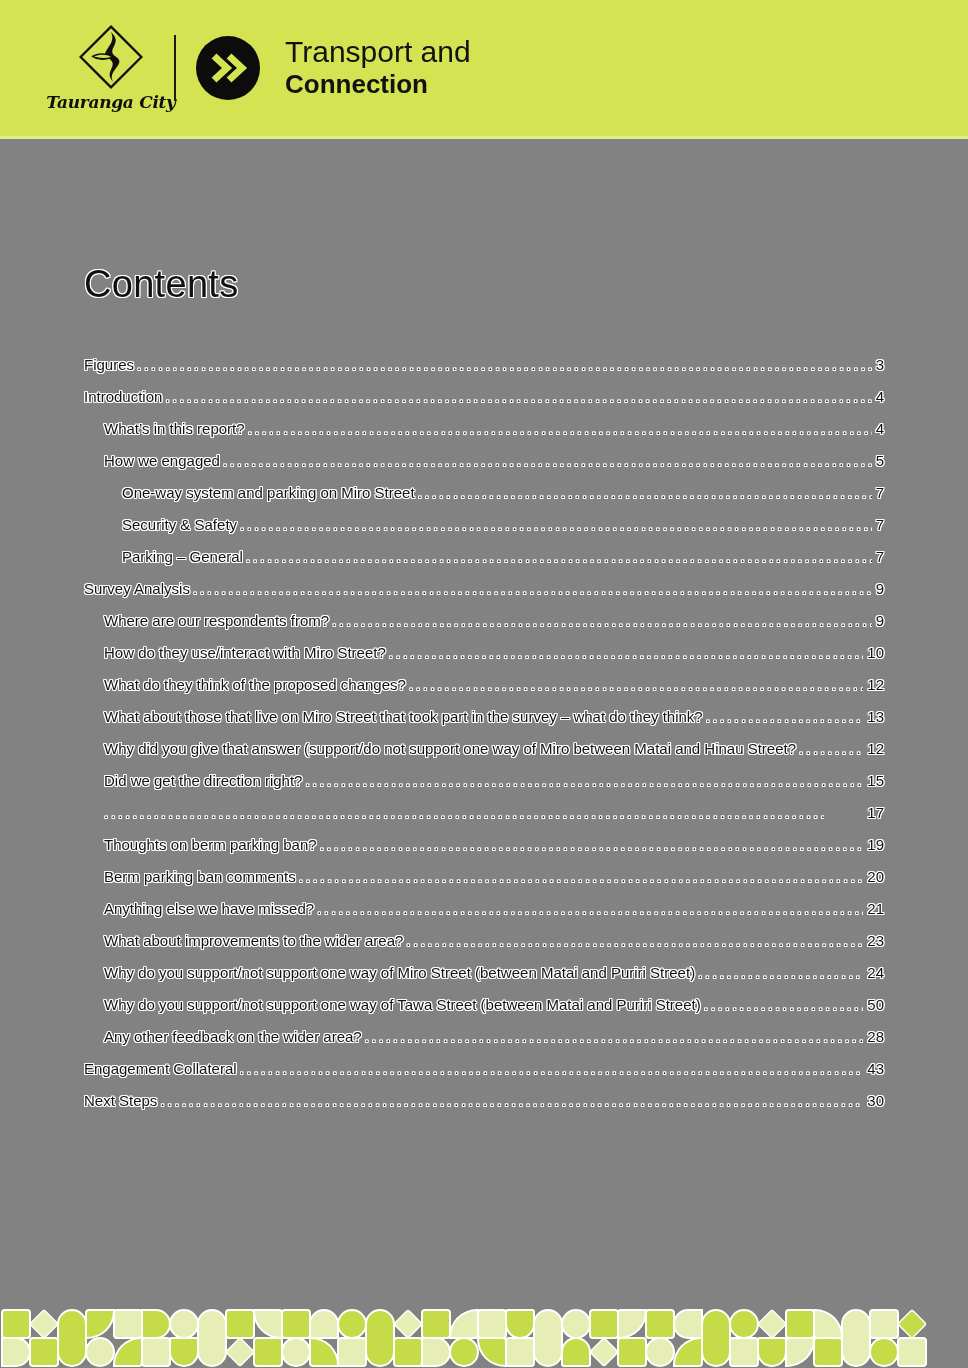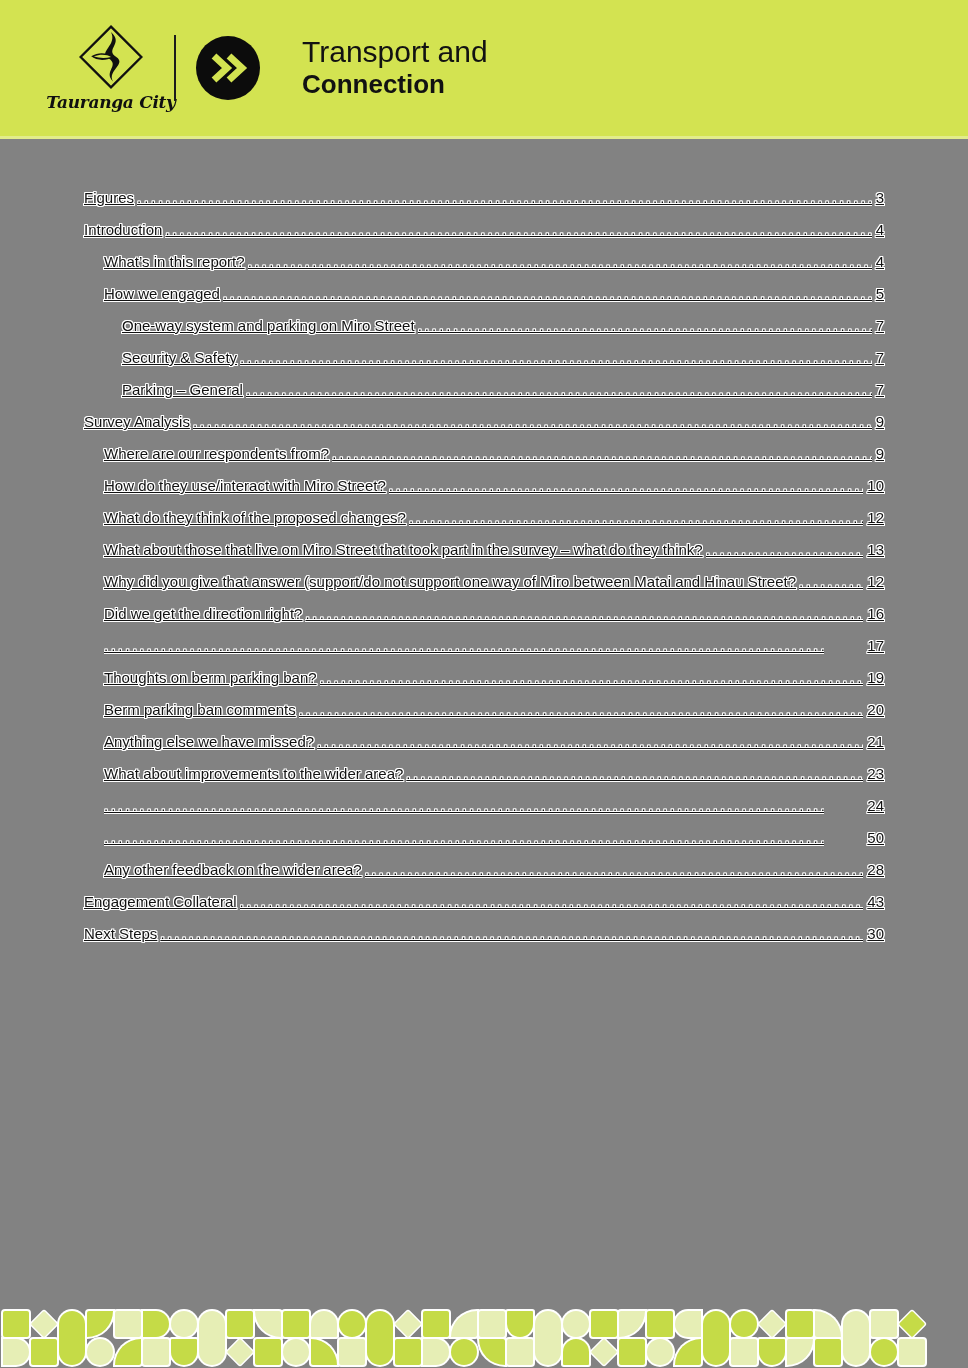--- a/index.html
+++ b/index.html
@@ -18,39 +18,39 @@
   .logo-wordmark{
     font-family:"DejaVu Serif","Liberation Serif",serif;
     font-style:italic;font-weight:700;font-size:17px;color:#101010;
     margin-top:2px;white-space:nowrap;letter-spacing:-0.3px;
   }
   .header-divider{width:2px;height:66px;background:#1c1c1c;margin-left:6px;}
   .chevron-circle{
     width:64px;height:64px;border-radius:50%;background:#0c0c0c;
     margin-left:20px;display:flex;align-items:center;justify-content:center;
   }
-  .program-title{margin-left:42px;color:#121212;}
+  .program-title{margin-left:25px;color:#121212;}
   .program-title .line1{font-size:30px;font-weight:400;line-height:33px;}
   .program-title .line2{font-size:26px;font-weight:700;line-height:33px;}
   
   .main{padding:0 84px;}
   .halo{
     text-shadow:
       1px 0 0 #fff,-1px 0 0 #fff,0 1px 0 #fff,0 -1px 0 #fff,
       1px 1px 0 #fff,-1px -1px 0 #fff,1px -1px 0 #fff,-1px 1px 0 #fff;
   }
   .contents-title{
     margin:124px 0 0 0;font-size:38px;font-weight:400;color:#111;
     letter-spacing:.3px;
   }
   .toc{margin-top:46px;}
   .toc-row{
     display:grid;grid-template-columns:auto minmax(60px,1fr) auto;
     align-items:end;
-    font-size:15px;line-height:26px;color:#121212;margin-bottom:6px;text-decoration:underline;
+    font-size:15px;line-height:26px;color:#121212;margin-bottom:6px;
   }
   .toc-row.lvl1{padding-left:20px;}
   .toc-row.lvl2{padding-left:38px;}
   .toc-label{padding-right:3px;}
   .toc-leader{
     overflow:hidden;white-space:nowrap;letter-spacing:3px;
     font-size:15px;color:#121212;
   }
   .toc-page{padding-left:4px;text-align:right;}
   
@@ -92,20 +92,21 @@
       <polyline points="21,5 34,17 21,29" fill="none" stroke="#d3e351" stroke-width="7"></polyline>
     </svg>
   </div>
   <div class="program-title">
     <div class="line1">Transport and</div>
     <div class="line2">Connection</div>
   </div>
 </div>
 
 <div class="main">
+  <h1 class="contents-title halo">Contents</h1>
   <div class="toc">
       <div class="toc-row halo lvl0">
         <span class="toc-label">Figures</span>
         <span class="toc-leader">....................................................................................................................................................................................................................................................................</span>
         <span class="toc-page">3</span>
       </div>
       <div class="toc-row halo lvl0">
         <span class="toc-label">Introduction</span>
         <span class="toc-leader">....................................................................................................................................................................................................................................................................</span>
         <span class="toc-page">4</span>
@@ -161,21 +162,21 @@
         <span class="toc-page">13</span>
       </div>
       <div class="toc-row halo lvl1">
         <span class="toc-label">Why did you give that answer (support/do not support one way of Miro between Matai and Hinau Street?</span>
         <span class="toc-leader">....................................................................................................................................................................................................................................................................</span>
         <span class="toc-page">12</span>
       </div>
       <div class="toc-row halo lvl1">
         <span class="toc-label">Did we get the direction right?</span>
         <span class="toc-leader">....................................................................................................................................................................................................................................................................</span>
-        <span class="toc-page">16</span>
+        <span class="toc-page">15</span>
       </div>
       <div class="toc-row halo lvl1">
         <span class="toc-leader">....................................................................................................................................................................................................................................................................</span>
         <span class="toc-page">17</span>
       </div>
       <div class="toc-row halo lvl1">
         <span class="toc-label">Thoughts on berm parking ban?</span>
         <span class="toc-leader">....................................................................................................................................................................................................................................................................</span>
         <span class="toc-page">19</span>
       </div>
@@ -188,24 +189,26 @@
         <span class="toc-label">Anything else we have missed?</span>
         <span class="toc-leader">....................................................................................................................................................................................................................................................................</span>
         <span class="toc-page">21</span>
       </div>
       <div class="toc-row halo lvl1">
         <span class="toc-label">What about improvements to the wider area?</span>
         <span class="toc-leader">....................................................................................................................................................................................................................................................................</span>
         <span class="toc-page">23</span>
       </div>
       <div class="toc-row halo lvl1">
+        <span class="toc-label">Why do you support/not support one way of Miro Street (between Matai and Puriri Street)</span>
         <span class="toc-leader">....................................................................................................................................................................................................................................................................</span>
         <span class="toc-page">24</span>
       </div>
       <div class="toc-row halo lvl1">
+        <span class="toc-label">Why do you support/not support one way of Tawa Street (between Matai and Puriri Street)</span>
         <span class="toc-leader">....................................................................................................................................................................................................................................................................</span>
         <span class="toc-page">50</span>
       </div>
       <div class="toc-row halo lvl1">
         <span class="toc-label">Any other feedback on the wider area?</span>
         <span class="toc-leader">....................................................................................................................................................................................................................................................................</span>
         <span class="toc-page">28</span>
       </div>
       <div class="toc-row halo lvl0">
         <span class="toc-label">Engagement Collateral</span>

